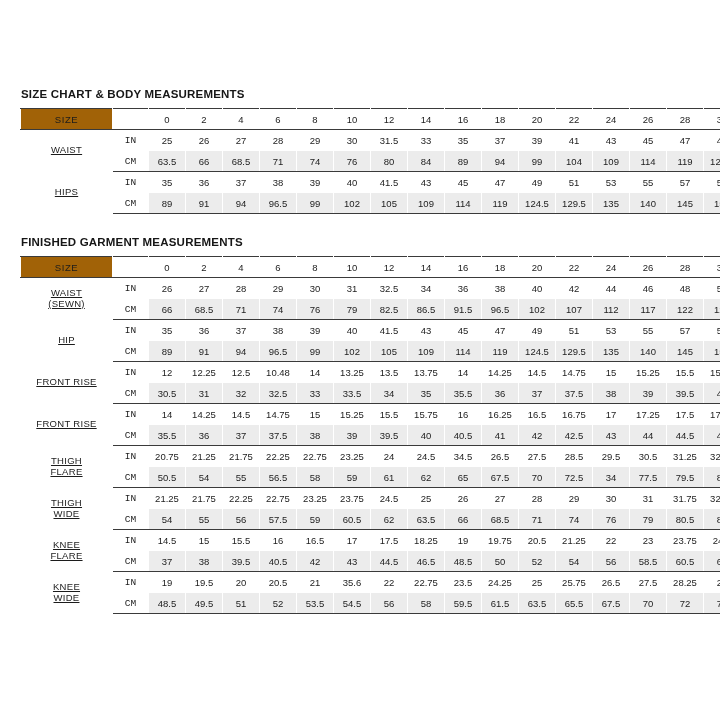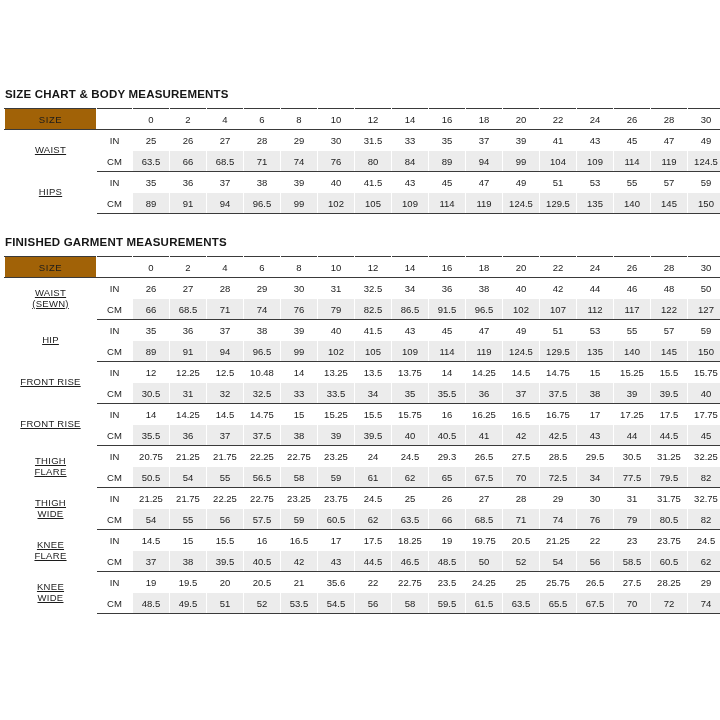--- a/index.html
+++ b/index.html
@@ -11,21 +11,21 @@
     width: 720px;
     height: 720px;
     font-family: "Liberation Sans", sans-serif;
     color: #1a1a1a;
     -webkit-font-smoothing: antialiased;
   }
   .page {
     width: 720px;
     height: 720px;
     box-sizing: border-box;
-    padding: 88px 12px 0 4px;
+    padding: 88px 12px 0 20px;
   }
   .section-title {
     font-size: 11.5px;
     font-weight: bold;
     letter-spacing: 0.2px;
     color: #161616;
     margin: 0 0 8px 1px;
   }
   table.size-table {
     border-collapse: collapse;
@@ -71,20 +71,21 @@
     line-height: 1.15;
     border-left: 1px solid #ffffff !important;
     border-right: 1px solid #ffffff !important;
     text-decoration: underline;
   }
   .unit-cell {
     background: #ffffff;
     font-weight: bold;
     font-size: 9px;
     width: 34px;
+    font-family: Liberation Mono, monospace;
   }
   .v-in {
     background: #ffffff;
   }
   .v-cm {
     background: #ececec;
   }
   .rowsep-top td {
     border-top: 1px solid #3a3a3a !important;
   }
@@ -433,21 +434,21 @@
             <td class="row-label" rowspan="2">THIGH<br>FLARE</td>
             <td class="unit-cell">IN</td>
             <td class="v-in">20.75</td>
             <td class="v-in">21.25</td>
             <td class="v-in">21.75</td>
             <td class="v-in">22.25</td>
             <td class="v-in">22.75</td>
             <td class="v-in">23.25</td>
             <td class="v-in">24</td>
             <td class="v-in">24.5</td>
-            <td class="v-in">29.3</td>
+            <td class="v-in">34.5</td>
             <td class="v-in">26.5</td>
             <td class="v-in">27.5</td>
             <td class="v-in">28.5</td>
             <td class="v-in">29.5</td>
             <td class="v-in">30.5</td>
             <td class="v-in">31.25</td>
             <td class="v-in">32.25</td>
           </tr>
           <tr class="rowsep-bottom">
             <td class="unit-cell">CM</td>

